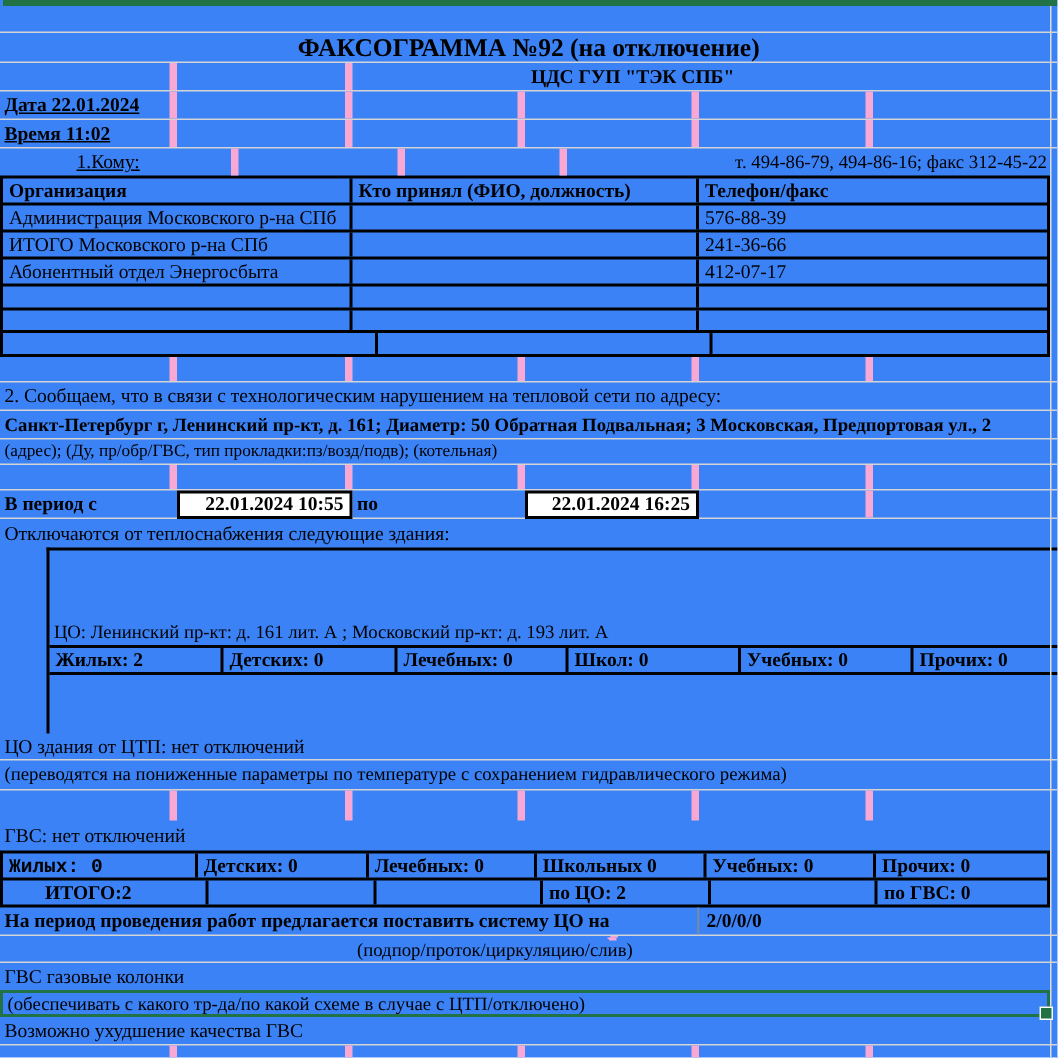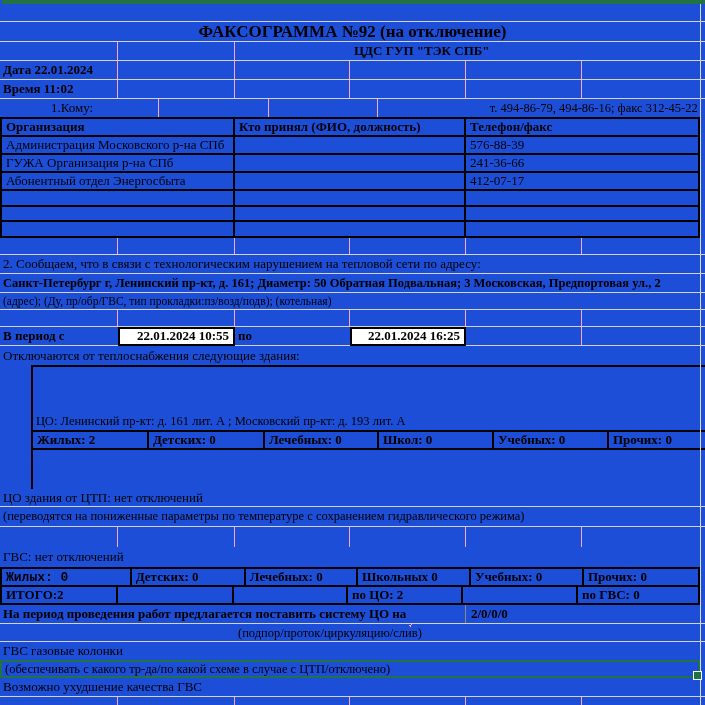--- a/index.html
+++ b/index.html
@@ -1,33 +1,33 @@
 <!DOCTYPE html>
 <html><head>
 <meta charset="utf-8">
 <style>
   html,body{margin:0;padding:0;background:#fff;}
   .sheet{
-    position:relative;width:705px;height:705px;background:#1d4ed8;
+    position:relative;width:705px;height:705px;background:#3b82f6;
     font-family:"Liberation Serif","DejaVu Serif",serif;
     color:#000;overflow:hidden;font-size:13px;
   }
   .accentbar{height:4px;background:#217346;margin-left:2px;}
   .r{position:relative;display:flex;align-items:center;box-sizing:border-box;width:705px;}
   .gb{border-bottom:1px solid #d4d4d4;}
   .c{box-sizing:border-box;height:100%;display:flex;align-items:center;padding-left:3px;white-space:nowrap;overflow:visible;}
-  .vr{border-right:1px solid #f9a8d4;}
+  .vr{border-right:5px solid #f9a8d4;text-decoration:underline;}
   .b{font-weight:bold;}
   .small{font-size:11.5px;}
   .mid{font-size:12.5px;}
   .center{justify-content:center;}
   
   .ttable{box-sizing:border-box;border:2px solid #000;width:700px;}
   .trow{display:flex;box-sizing:border-box;border-bottom:2px solid #000;}
-  .trow:last-child{border-bottom:none;}
+  .trow:last-child{border-bottom:none;padding-left:24px;}
   .tcell{box-sizing:border-box;border-right:2px solid #000;display:flex;align-items:center;padding-left:4px;white-space:nowrap;overflow:hidden;}
   .tcell:last-child{border-right:none;}
   
   .bigbox{box-sizing:border-box;border:2px solid #000;border-bottom:none;width:700px;}
   .datebox{box-sizing:border-box;border:2px solid #000;background:#fff;font-weight:bold;
            display:flex;align-items:center;justify-content:flex-end;padding-right:4px;}
   .selrow{box-sizing:border-box;border:2px solid #217346;width:700px;position:relative;}
   .handle{position:absolute;right:-4px;bottom:-4px;width:7px;height:7px;background:#217346;border:1px solid #fff;box-sizing:content-box;}
   .pageline{position:absolute;top:4px;bottom:0;left:700px;width:1px;background:#dcdcdc;}
 </style>
@@ -89,21 +89,21 @@
       <div class="tcell b" style="width:233px;">Организация</div>
       <div class="tcell b" style="width:231px;">Кто принял (ФИО, должность)</div>
       <div class="tcell b" style="width:230px;">Телефон/факс</div>
     </div>
     <div class="trow" style="height:18px;">
       <div class="tcell" style="width:233px;">Администрация Московского р-на СПб</div>
       <div class="tcell" style="width:231px;"></div>
       <div class="tcell" style="width:230px;">576-88-39</div>
     </div>
     <div class="trow" style="height:18px;">
-      <div class="tcell" style="width:233px;">ГУЖА  Организация р-на СПб</div>
+      <div class="tcell" style="width:233px;">ИТОГО  Московского р-на СПб</div>
       <div class="tcell" style="width:231px;"></div>
       <div class="tcell" style="width:230px;">241-36-66</div>
     </div>
     <div class="trow" style="height:18px;">
       <div class="tcell" style="width:233px;">Абонентный отдел Энергосбыта</div>
       <div class="tcell" style="width:231px;"></div>
       <div class="tcell" style="width:230px;">412-07-17</div>
     </div>
     <div class="trow" style="height:16px;">
       <div class="tcell" style="width:233px;"></div>

